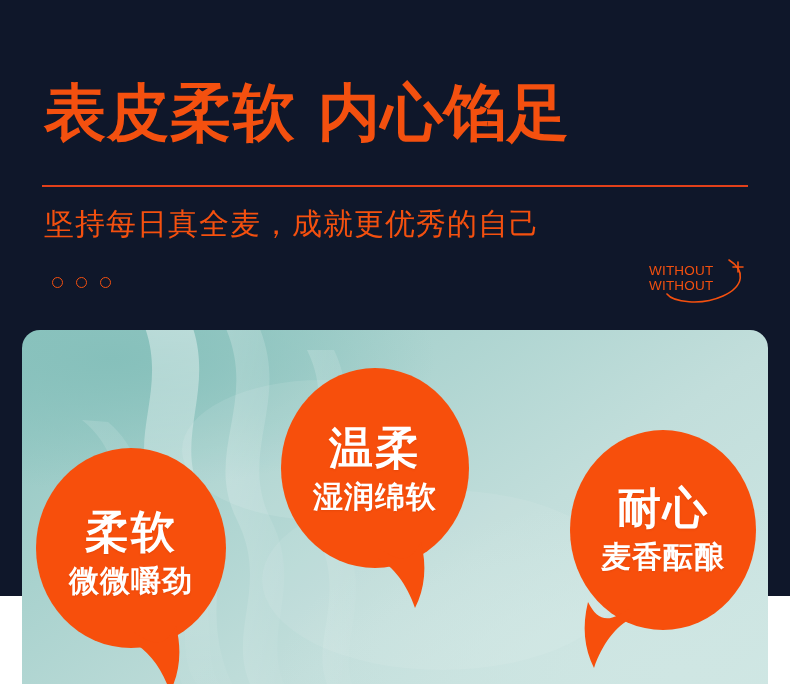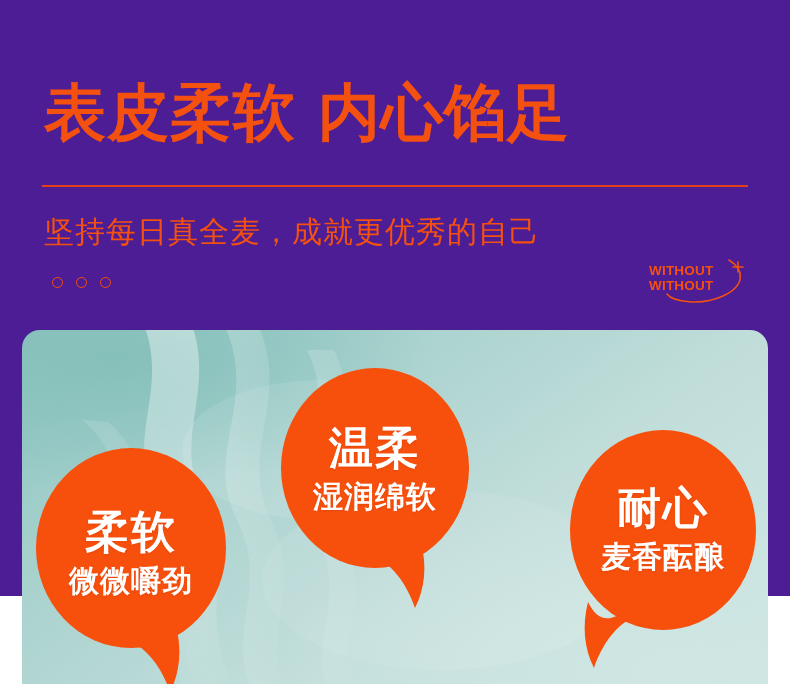--- a/index.html
+++ b/index.html
@@ -7,21 +7,21 @@
     width: 790px;
     height: 684px;
     background: #ffffff;
     font-family: "Liberation Sans", "DejaVu Sans", sans-serif;
     overflow: hidden;
   }
   .page {
     position: relative;
     width: 790px;
     height: 596px;
-    background: #4c1d95;
+    background: #0f172a;
   }
 
   
   .headline {
     position: absolute;
     left: 44px;
     top: 82px;
     font-size: 62px;
     line-height: 1.0;
     font-weight: bold;
@@ -36,21 +36,21 @@
     left: 42px;
     top: 185px;
     width: 706px;
     height: 2px;
     background: #e2401a;
   }
 
   .subtitle {
     position: absolute;
     left: 44px;
-    top: 212px;
+    top: 204px;
     font-size: 30px;
     line-height: 1.3;
     color: #f4500f;
     letter-spacing: 1px;
     white-space: nowrap;
   }
 
   .dots {
     position: absolute;
     left: 52px;
@@ -75,21 +75,21 @@
     width: 110px;
     height: 50px;
   }
   .badge-svg { position: absolute; left: 0; top: 0; }
   .badge-text {
     position: absolute;
     left: 4px;
     top: 8px;
     color: #f4500f;
     font-size: 13.5px;
-    font-weight: bold;
+    font-weight: normal;
     line-height: 1.08;
     letter-spacing: 0.2px;
   }
   .badge-text span { display: block; }
 
   
   .panel {
     position: absolute;
     left: 22px;
     top: 330px;

